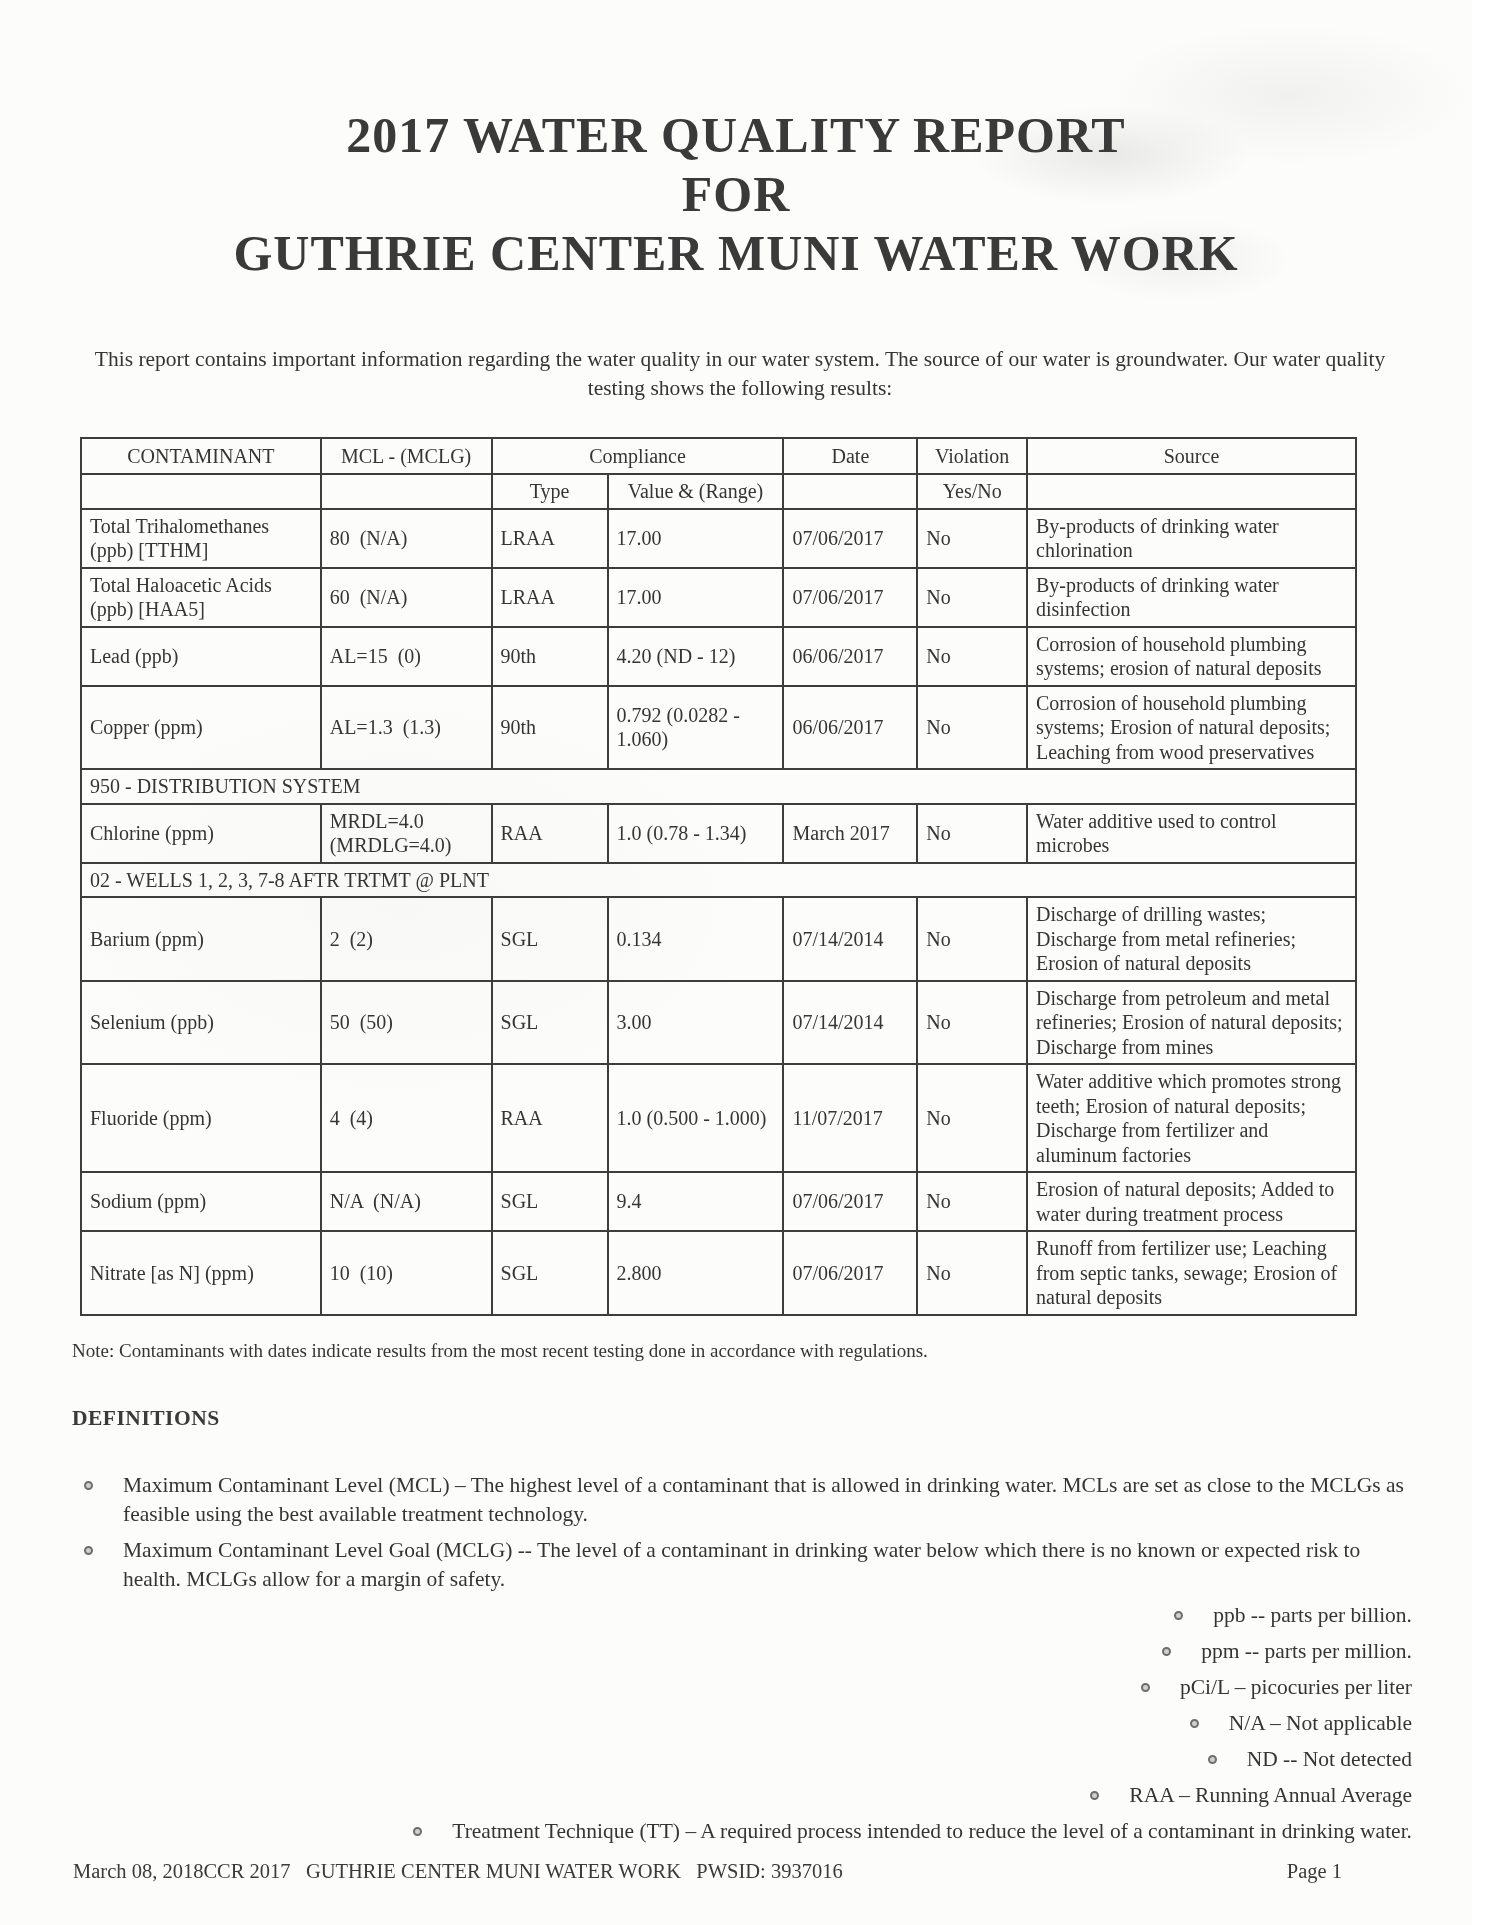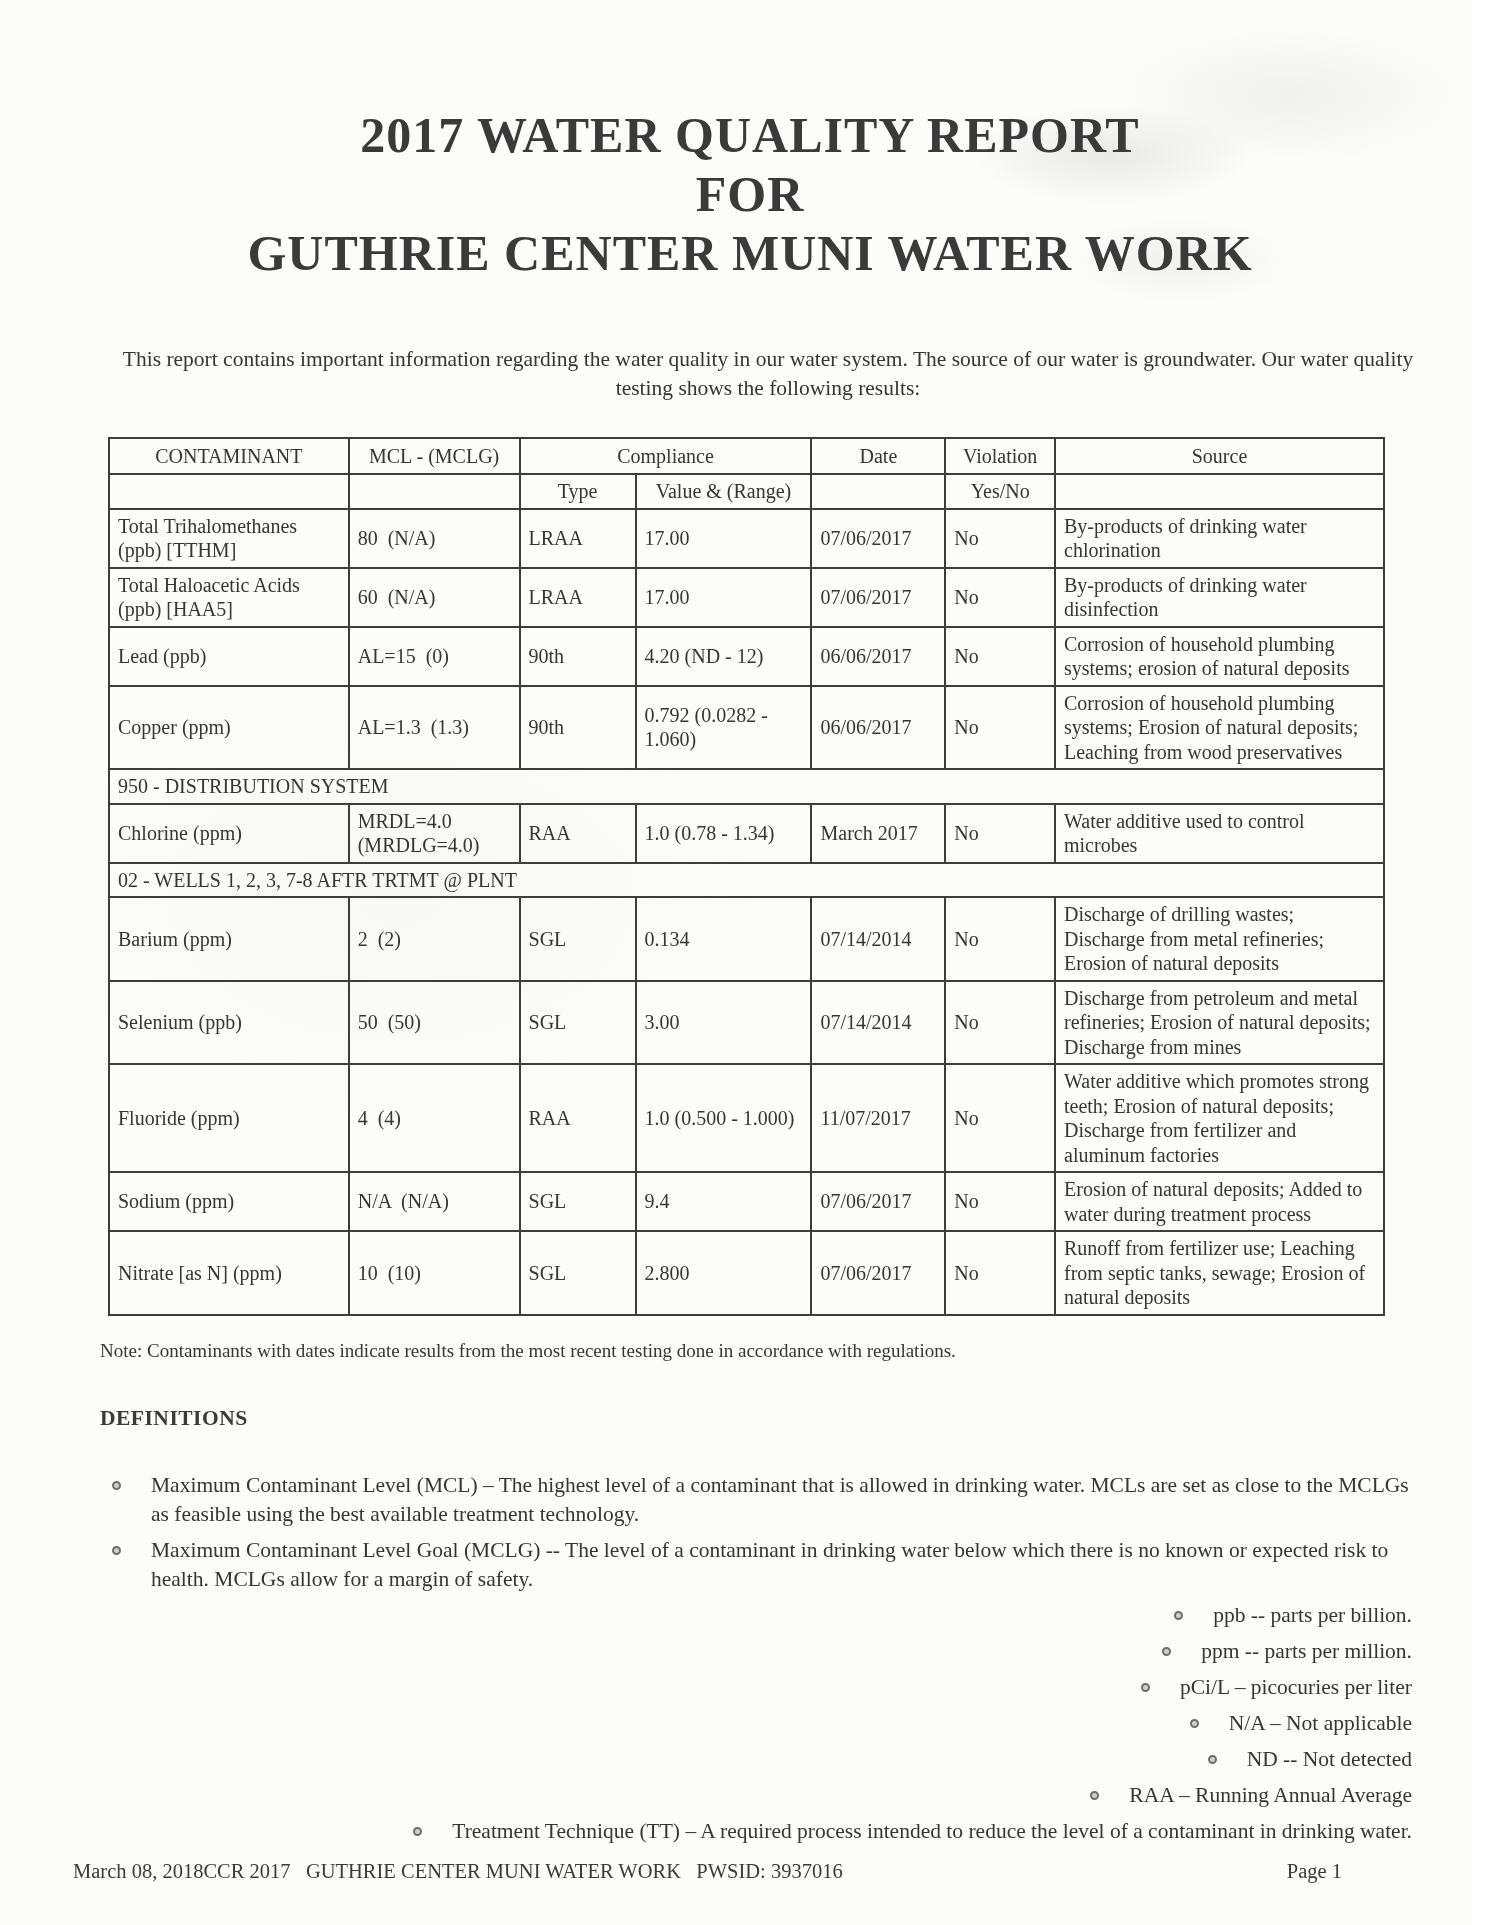--- a/index.html
+++ b/index.html
@@ -13,21 +13,20 @@
   }
   .page {
     position: relative;
     width: 1472px; height: 1925px;
     background-color: #fcfcfb;
     background-image:
       radial-gradient(ellipse 200px 70px at 1110px 155px, rgba(130,130,130,0.16), transparent 70%),
       radial-gradient(ellipse 260px 100px at 1290px 95px, rgba(140,140,140,0.10), transparent 70%),
       radial-gradient(ellipse 160px 60px at 1180px 260px, rgba(130,130,130,0.10), transparent 70%),
       radial-gradient(ellipse 500px 300px at 400px 900px, rgba(150,150,150,0.04), transparent 75%);
-    padding-left: 28px;
   }
   .title-block {
     padding-top: 106px;
     text-align: center;
   }
   .title-line {
     font-size: 50px;
     font-weight: bold;
     line-height: 59px;
     color: #3a3a3a;

